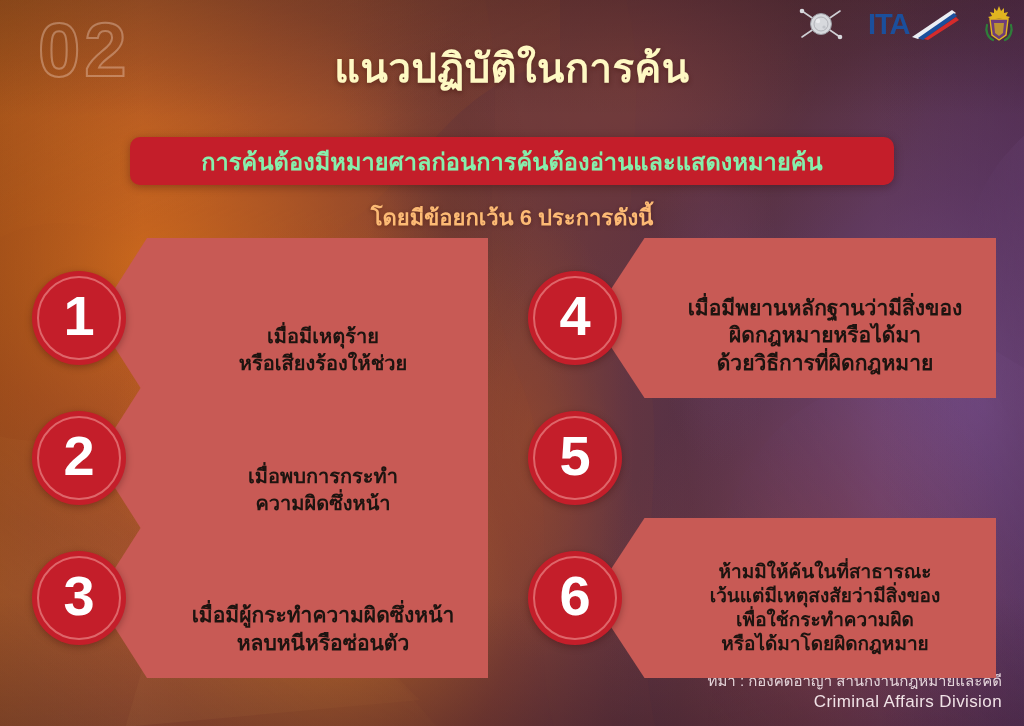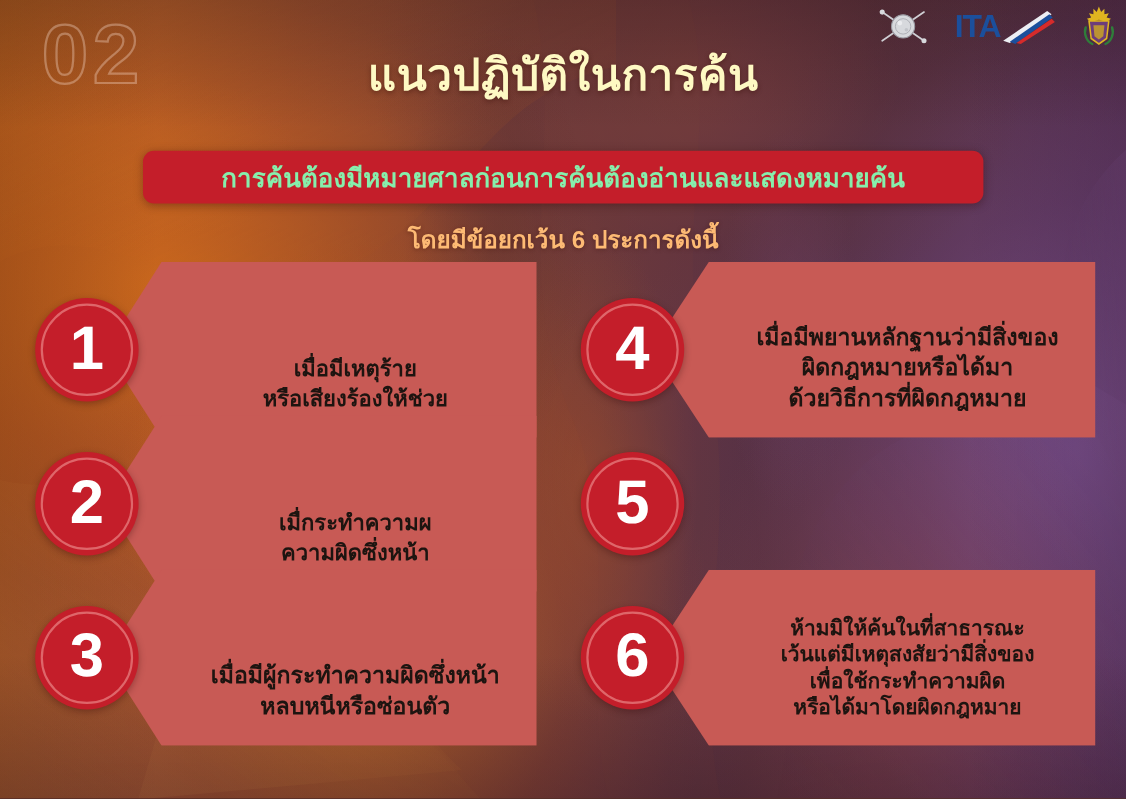--- a/index.html
+++ b/index.html
@@ -330,21 +330,21 @@
         <div class="arrow-text">เมื่อมีเหตุร้าย
 หรือเสียงร้องให้ช่วย</div>
       </div>
     </div>
 
     <div class="item col-left row-2">
       <div class="badge">
         <span class="badge-num">2</span>
       </div>
       <div class="arrow">
-        <div class="arrow-text">เมื่กระทำความผ
+        <div class="arrow-text">เมื่อพบการกระทำ
 ความผิดซึ่งหน้า</div>
       </div>
     </div>
 
     <div class="item col-left row-3">
       <div class="badge">
         <span class="badge-num">3</span>
       </div>
       <div class="arrow">
         <div class="arrow-text small">เมื่อมีผู้กระทำความผิดซึ่งหน้า
@@ -376,14 +376,18 @@
       <div class="arrow">
         <div class="arrow-text tiny">ห้ามมิให้ค้นในที่สาธารณะ
 เว้นแต่มีเหตุสงสัยว่ามีสิ่งของ
 เพื่อใช้กระทำความผิด
 หรือได้มาโดยผิดกฎหมาย</div>
       </div>
     </div>
 
   </div>
 
+  <div class="footer">
+    <div class="footer-source">ที่มา : กองคดีอาญา สำนักงานกฎหมายและคดี</div>
+    <div class="footer-en">Criminal Affairs Division</div>
+  </div>
 
 </div>
 
 </body></html>

